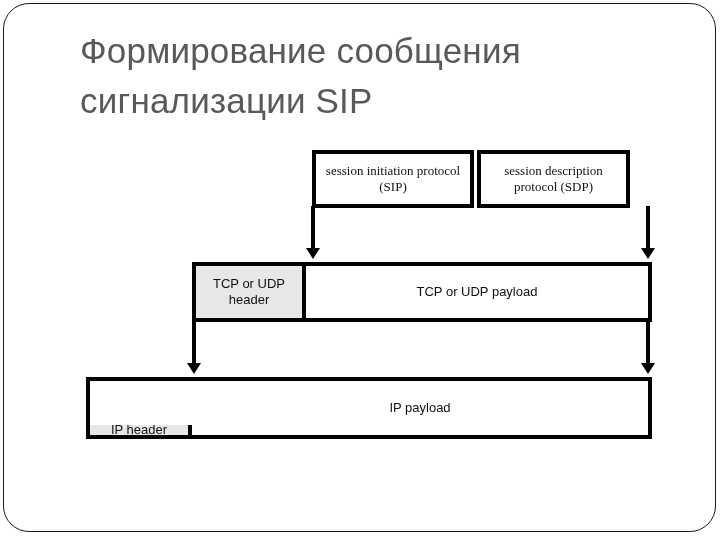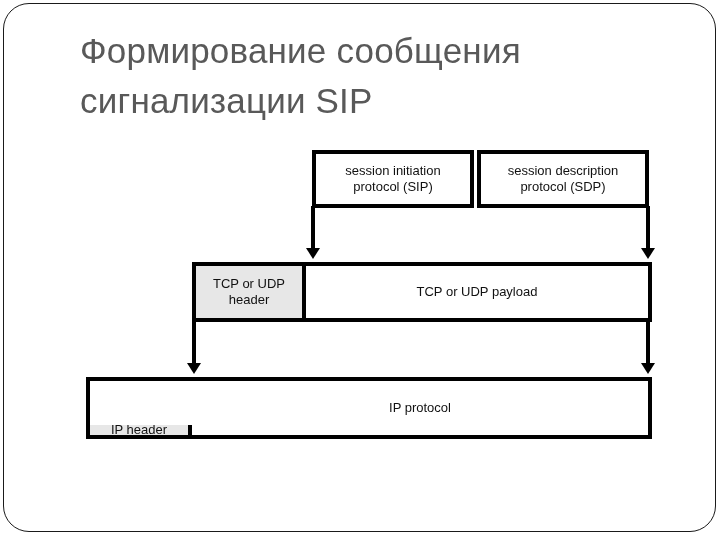--- a/index.html
+++ b/index.html
@@ -17,24 +17,24 @@
     position:absolute;left:80px;top:26px;width:545px;
     font-size:35px;line-height:1.42;
     color:#595959;letter-spacing:0.2px;
   }
   
   .dbox{
     position:absolute;box-sizing:border-box;
     border:4px solid #000000;background:#ffffff;
     display:flex;align-items:center;justify-content:center;
     text-align:center;
-    font-size:13px;line-height:16px;color:#111111;
+    font-size:13px;line-height:16px;color:#111111;font-family:Liberation Serif, serif;
   }
   .sip-box{left:312px;top:150px;width:162px;height:58px;padding:0 6px;}
-  .sdp-box{left:477px;top:150px;width:172px;height:58px;padding:0 6px;}
+  .sdp-box{left:477px;top:150px;width:153px;height:58px;padding:0 6px;}
   .row{
     position:absolute;box-sizing:border-box;
     border:4px solid #000000;display:flex;background:#ffffff;
   }
   .transport-row{left:192px;top:262px;width:460px;height:60px;}
   .network-row{left:86px;top:377px;width:566px;height:62px;}
   .cell{
     display:flex;align-items:center;justify-content:center;
     text-align:center;font-size:13px;line-height:16px;color:#111111;
     box-sizing:border-box;
@@ -74,16 +74,16 @@
   <div class="row transport-row">
     <div class="cell hdr-cell">TCP or UDP header</div>
     <div class="cell payload-cell">TCP or UDP payload</div>
   </div>
 
   <div class="arrow arrow-c"></div>
   <div class="arrow arrow-d"></div>
 
   <div class="row network-row">
     <div class="cell hdr-cell">IP header</div>
-    <div class="cell payload-cell">IP protocol</div>
+    <div class="cell payload-cell">IP payload</div>
   </div>
 
 </div>
 
 </body></html>

